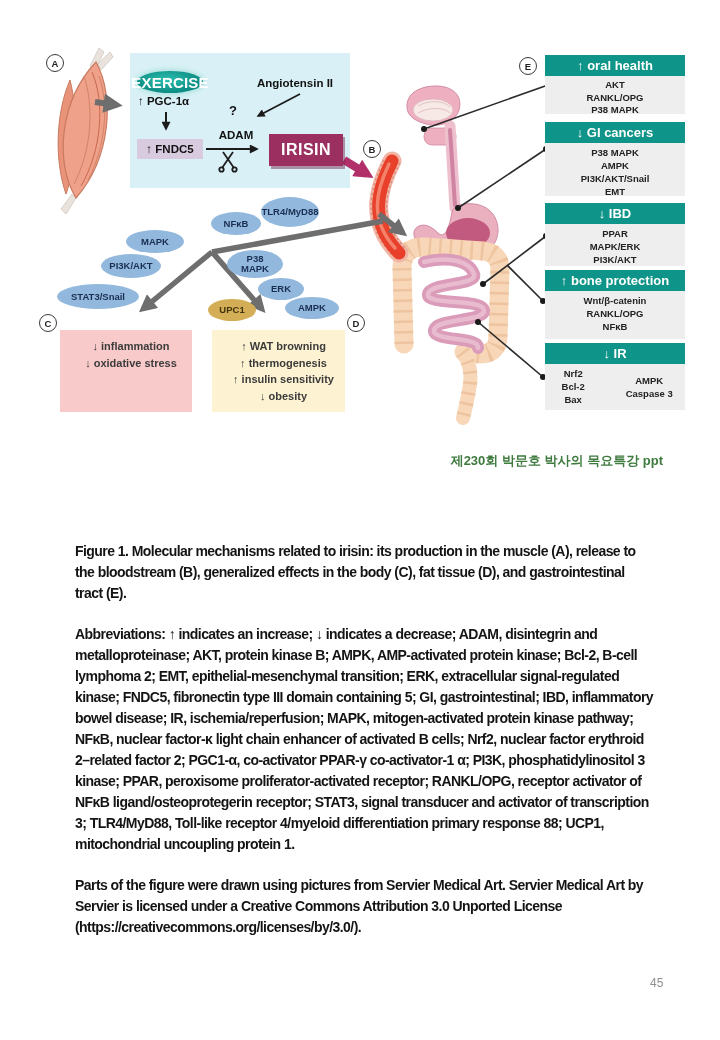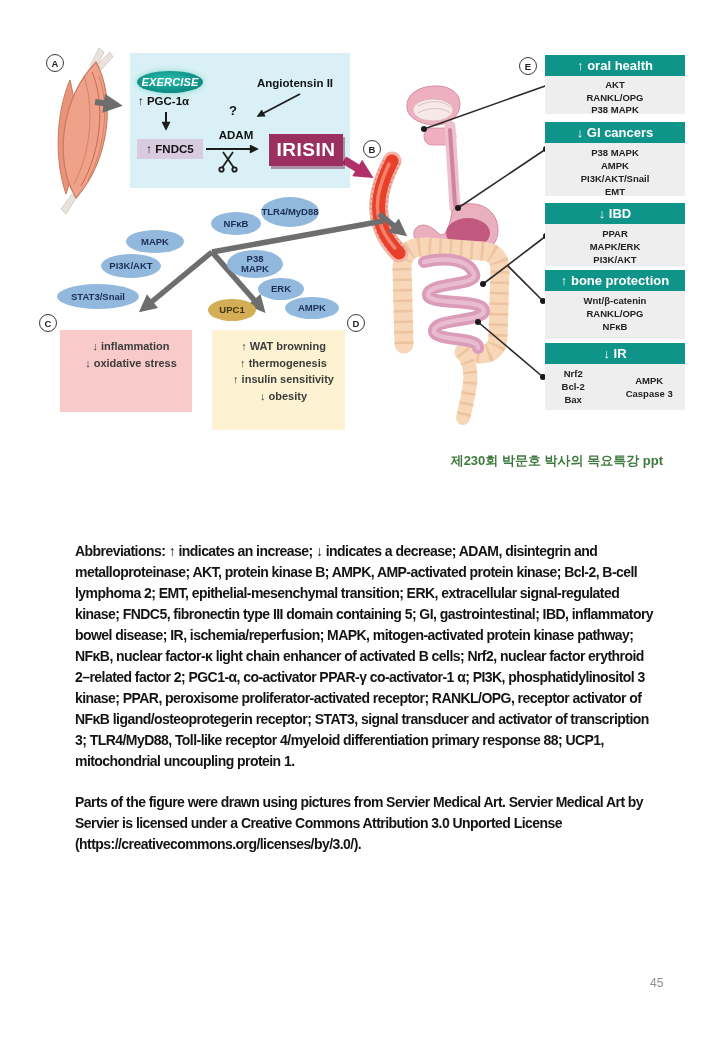--- a/index.html
+++ b/index.html
@@ -9,26 +9,26 @@
   svg{display:block;}
 
   
   .badge{width:16px;height:16px;border:1.6px solid #3a3a3a;border-radius:50%;background:#fff;
          display:flex;align-items:center;justify-content:center;
          font-size:9.5px;font-weight:bold;color:#222;}
 
   
   .cyan-panel{background:var(--cyan-panel,#d9f1f6);}
   .exercise{border-radius:50%;background:radial-gradient(ellipse at 45% 40%, #2cc0b2 0%, var(--exercise-teal,#0f9187) 60%, #0a7f76 100%);
-            box-shadow:0 0 6px #8ed8cf;color:#fff;font-weight:bold;font-size:11px;
-            display:flex;align-items:center;justify-content:center;letter-spacing:.2px;font-style:italic;}
+            box-shadow:0 0 6px #8ed8cf;color:#fff;font-weight:bold;font-size:15px;
+            display:flex;align-items:center;justify-content:center;letter-spacing:.2px;}
   .fig-label{font-weight:bold;font-size:11.5px;color:#111;white-space:nowrap;}
   .fndc5{background:var(--fndc5-bg,#d8cbdf);display:flex;align-items:center;justify-content:center;
          font-weight:bold;font-size:11.5px;color:#111;}
-  .irisin{background:var(--irisin-bg,#9b2f5f);color:#fff;font-weight:bold;font-size:19px;
+  .irisin{background:var(--irisin-bg,#9b2f5f);color:#fff;font-weight:bold;font-size:16px;
           display:flex;align-items:center;justify-content:center;letter-spacing:.5px;
           box-shadow:2px 3px 0 rgba(110,30,65,.45);}
 
   
   .oval{background:var(--oval-blue,#92b9dd);border-radius:50%;display:flex;align-items:center;justify-content:center;
         text-align:center;font-weight:bold;font-size:9.5px;color:#1a2e52;line-height:1.05;}
   .oval.gold{background:var(--upc1-gold,#d3ae57);color:#42350e;}
 
   
   .fx-box{padding:8px 0 0 10px;font-weight:bold;font-size:11px;color:#3b3b3b;line-height:16.5px;}
@@ -191,21 +191,21 @@
   <div class="abs oval" style="left:57px;top:284px;width:82px;height:25px;z-index:2">STAT3/Snail</div>
   <div class="abs oval" style="left:227px;top:250px;width:56px;height:28px;padding:0 10px;box-sizing:border-box;z-index:2">P38 MAPK</div>
   <div class="abs oval" style="left:258px;top:278px;width:46px;height:22px;z-index:2">ERK</div>
   <div class="abs oval" style="left:285px;top:297px;width:54px;height:22px;z-index:2">AMPK</div>
   <div class="abs oval gold" style="left:208px;top:299px;width:48px;height:22px;z-index:2">UPC1</div>
 
   <div class="abs fx-box fx-pink" style="left:60px;top:330px;width:132px;height:82px;box-sizing:border-box;z-index:2">
     <div class="it">↓ inflammation</div>
     <div class="it">↓ oxidative stress</div>
   </div>
-  <div class="abs fx-box fx-yellow" style="left:212px;top:330px;width:133px;height:100px;box-sizing:border-box;z-index:2">
+  <div class="abs fx-box fx-yellow" style="left:212px;top:330px;width:133px;height:82px;box-sizing:border-box;z-index:2">
     <div class="it">↑ WAT browning</div>
     <div class="it">↑ thermogenesis</div>
     <div class="it">↑ insulin sensitivity</div>
     <div class="it">↓ obesity</div>
   </div>
 
   <div class="abs panel" style="top:55px;z-index:2">
     <div class="panel-h">↑ oral health</div>
     <div class="panel-b" style="height:35px;line-height:12.5px">
       <div>AKT</div>
@@ -249,19 +249,20 @@
       <div class="c2">
         <div>AMPK</div>
         <div>Caspase 3</div>
       </div>
     </div>
   </div>
 
   <div class="abs credit" style="right:57px;top:452px;z-index:2">제230회 박문호 박사의 목요특강 ppt</div>
 
   <div class="abs caption">
+    <p>Figure 1. Molecular mechanisms related to irisin: its production in the muscle (A), release to the bloodstream (B), generalized effects in the body (C), fat tissue (D), and gastrointestinal tract (E).</p>
     <p>Abbreviations: ↑ indicates an increase; ↓ indicates a decrease; ADAM, disintegrin and metalloproteinase; AKT, protein kinase B; AMPK, AMP-activated protein kinase; Bcl-2, B-cell lymphoma 2; EMT, epithelial-mesenchymal transition; ERK, extracellular signal-regulated kinase; FNDC5, fibronectin type III domain containing 5; GI, gastrointestinal; IBD, inflammatory bowel disease; IR, ischemia/reperfusion; MAPK, mitogen-activated protein kinase pathway; NFκB, nuclear factor-κ light chain enhancer of activated B cells; Nrf2, nuclear factor erythroid 2–related factor 2; PGC1-α, co-activator PPAR-γ co-activator-1 α; PI3K, phosphatidylinositol 3 kinase; PPAR, peroxisome proliferator-activated receptor; RANKL/OPG, receptor activator of NFκB ligand/osteoprotegerin receptor; STAT3, signal transducer and activator of transcription 3; TLR4/MyD88, Toll-like receptor 4/myeloid differentiation primary response 88; UCP1, mitochondrial uncoupling protein 1.</p>
     <p>Parts of the figure were drawn using pictures from Servier Medical Art. Servier Medical Art by Servier is licensed under a Creative Commons Attribution 3.0 Unported License (https://creativecommons.org/licenses/by/3.0/).</p>
   </div>
 
   <div class="abs pagenum" style="left:650px;top:976px;z-index:2">45</div>
 
 </div>
 
 </body></html>

